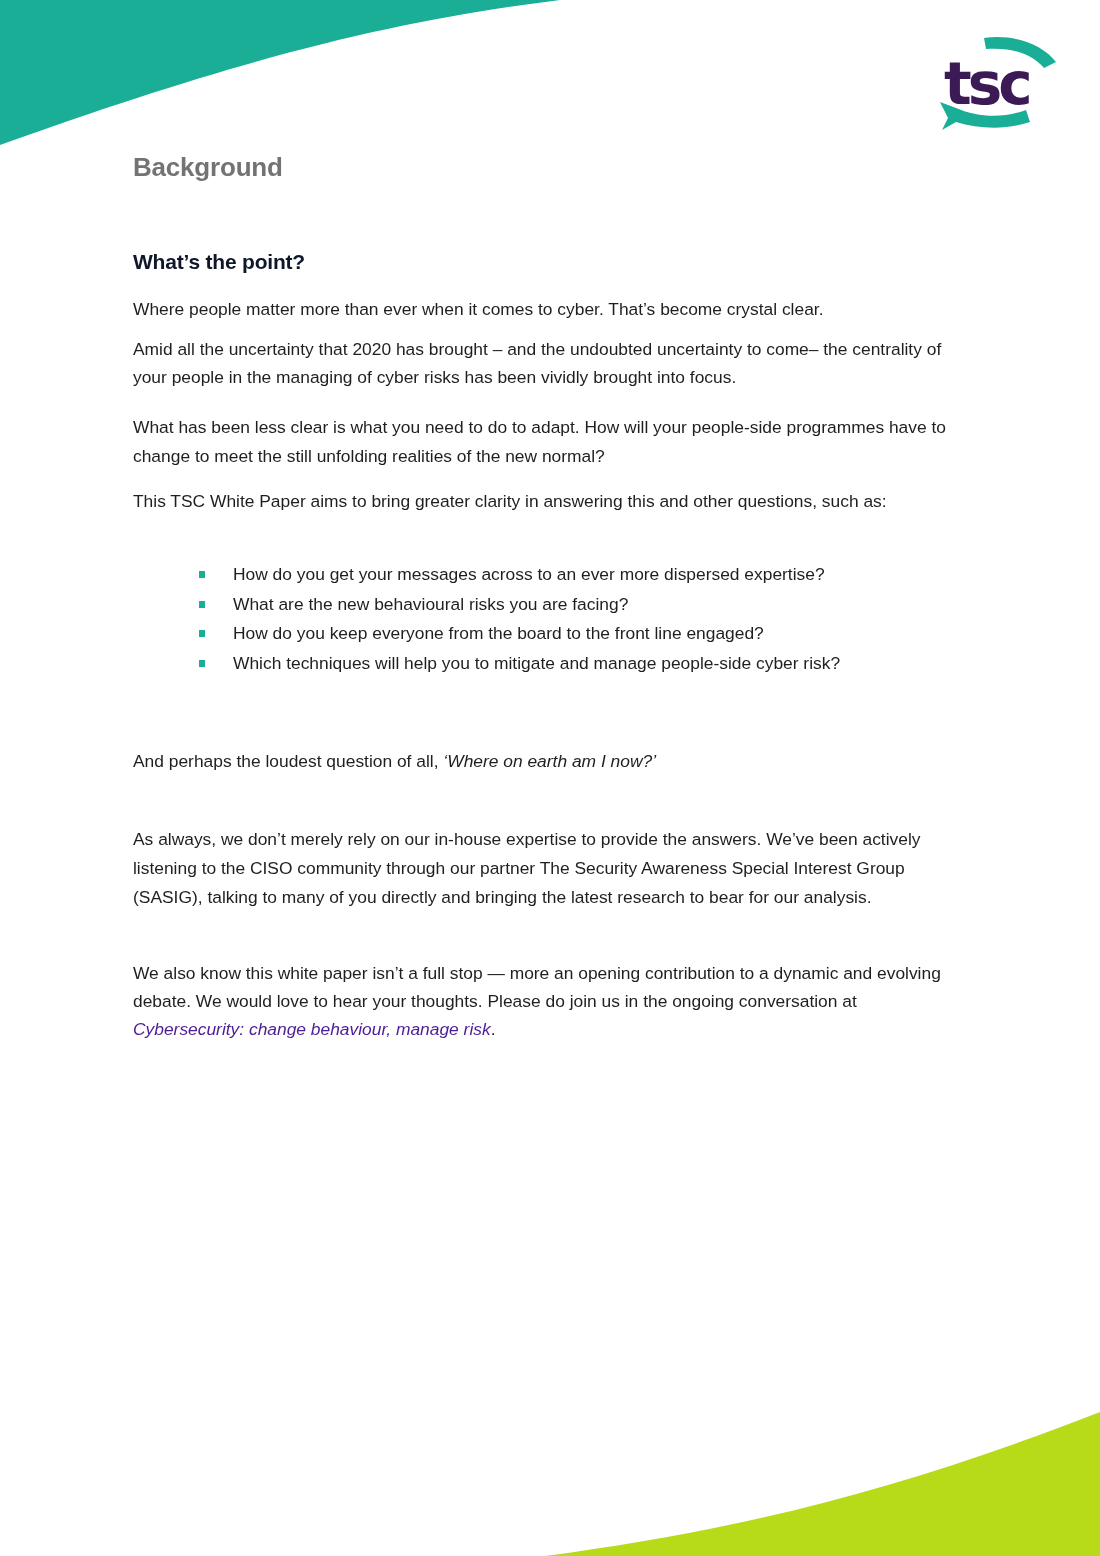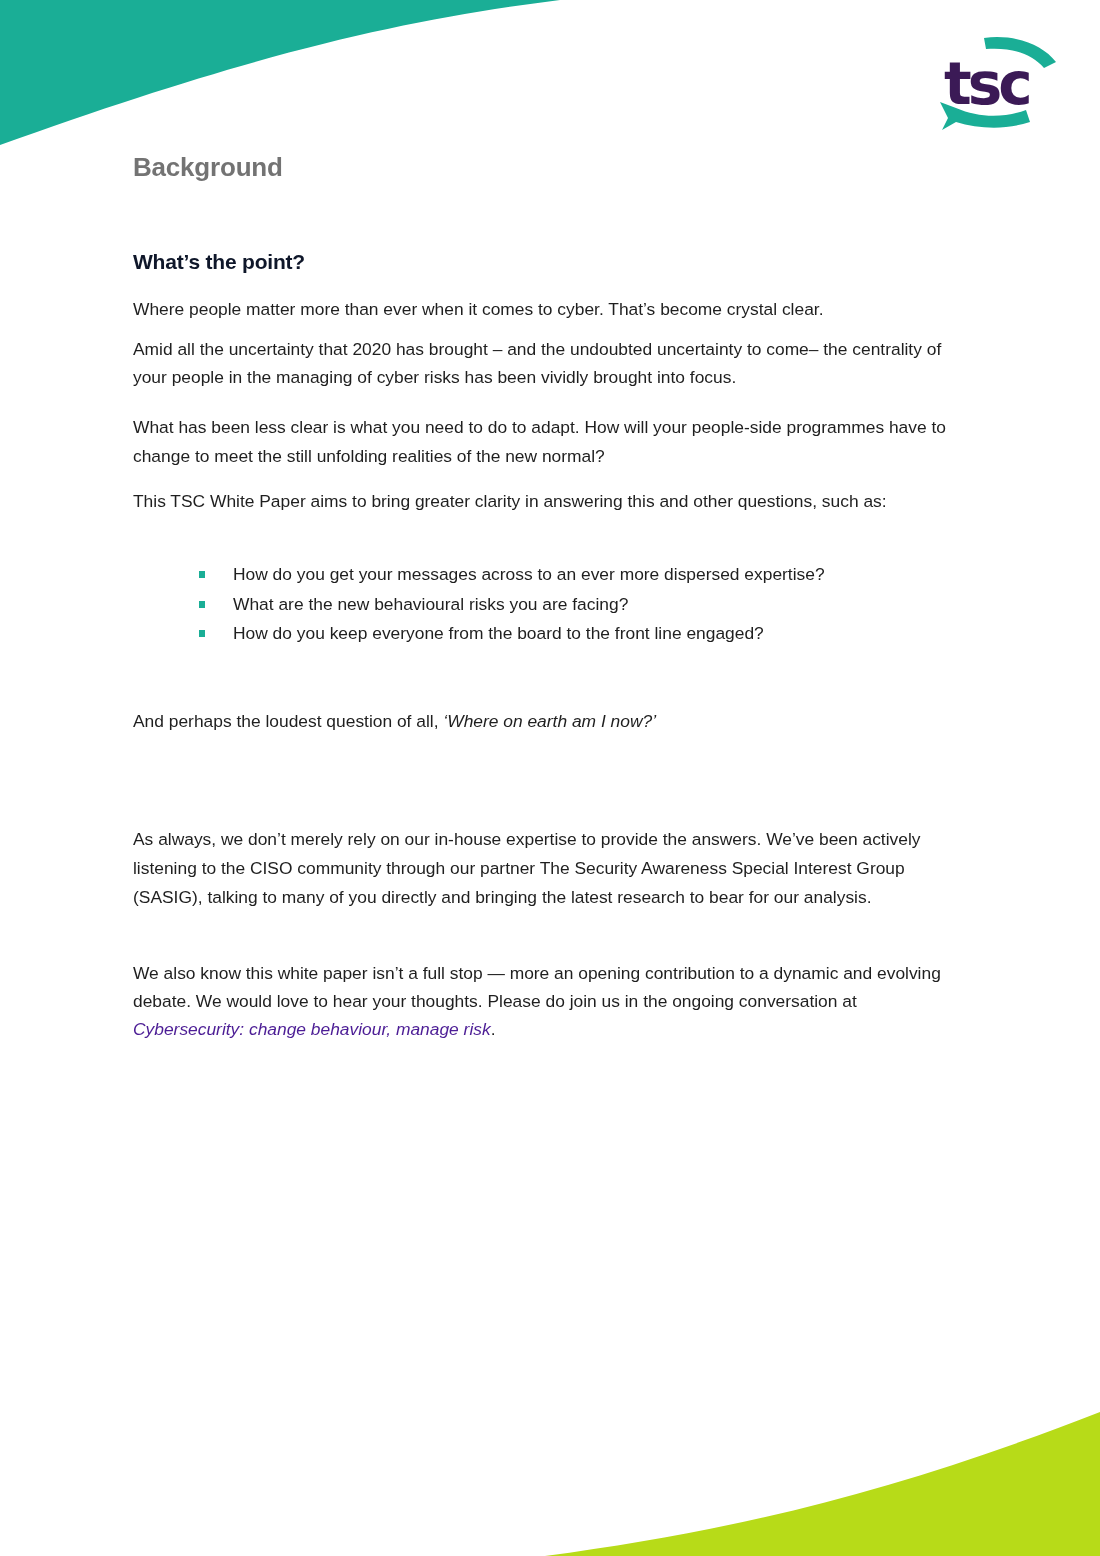--- a/index.html
+++ b/index.html
@@ -42,20 +42,21 @@
 
   <p style="top:295px;">Where people matter more than ever when it comes to cyber.  That’s become crystal clear.</p>
   <p class="tight" style="top:335px;">Amid all the uncertainty that 2020 has brought – and the undoubted uncertainty to come– the centrality of your people in the managing of cyber risks has been vividly brought into focus.</p>
   <p style="top:413px;">What has been less clear is what you need to do to adapt. How will your people-side programmes have to change to meet the still unfolding realities of the new normal?</p>
   <p style="top:487px;">This TSC White Paper aims to bring greater clarity in answering this and other questions, such as:</p>
 
   <ul class="questions">
     <li><span class="bullet"></span><span>How do you get your messages across to an ever more dispersed expertise?</span></li>
     <li><span class="bullet"></span><span>What are the new behavioural risks you are facing?</span></li>
     <li><span class="bullet"></span><span>How do you keep everyone from the board to the front line engaged?</span></li>
+    <li><span class="bullet"></span><span>Which techniques will help you to mitigate and manage people-side cyber risk?</span></li>
   </ul>
 
-  <p style="top:707px;"><span>And perhaps the loudest question of all, </span><span class="quote">‘Where on earth am I now?’</span></p>
+  <p style="top:747px;"><span>And perhaps the loudest question of all, </span><span class="quote">‘Where on earth am I now?’</span></p>
 
   <p style="top:825px;">As always, we don’t merely rely on our in-house expertise to provide the answers. We’ve been actively listening to the CISO community through our partner The Security Awareness Special Interest Group (SASIG), talking to many of you directly and bringing the latest research to bear for our analysis.</p>
 
   <p class="tight" style="top:959px;"><span>We also know this white paper isn’t a full stop — more an opening contribution to a dynamic and evolving debate. We would love to hear your thoughts. Please do join us in the ongoing conversation at </span><a class="link">Cybersecurity: change behaviour, manage risk</a><span>.</span></p>
 </div>
 
 </body></html>

